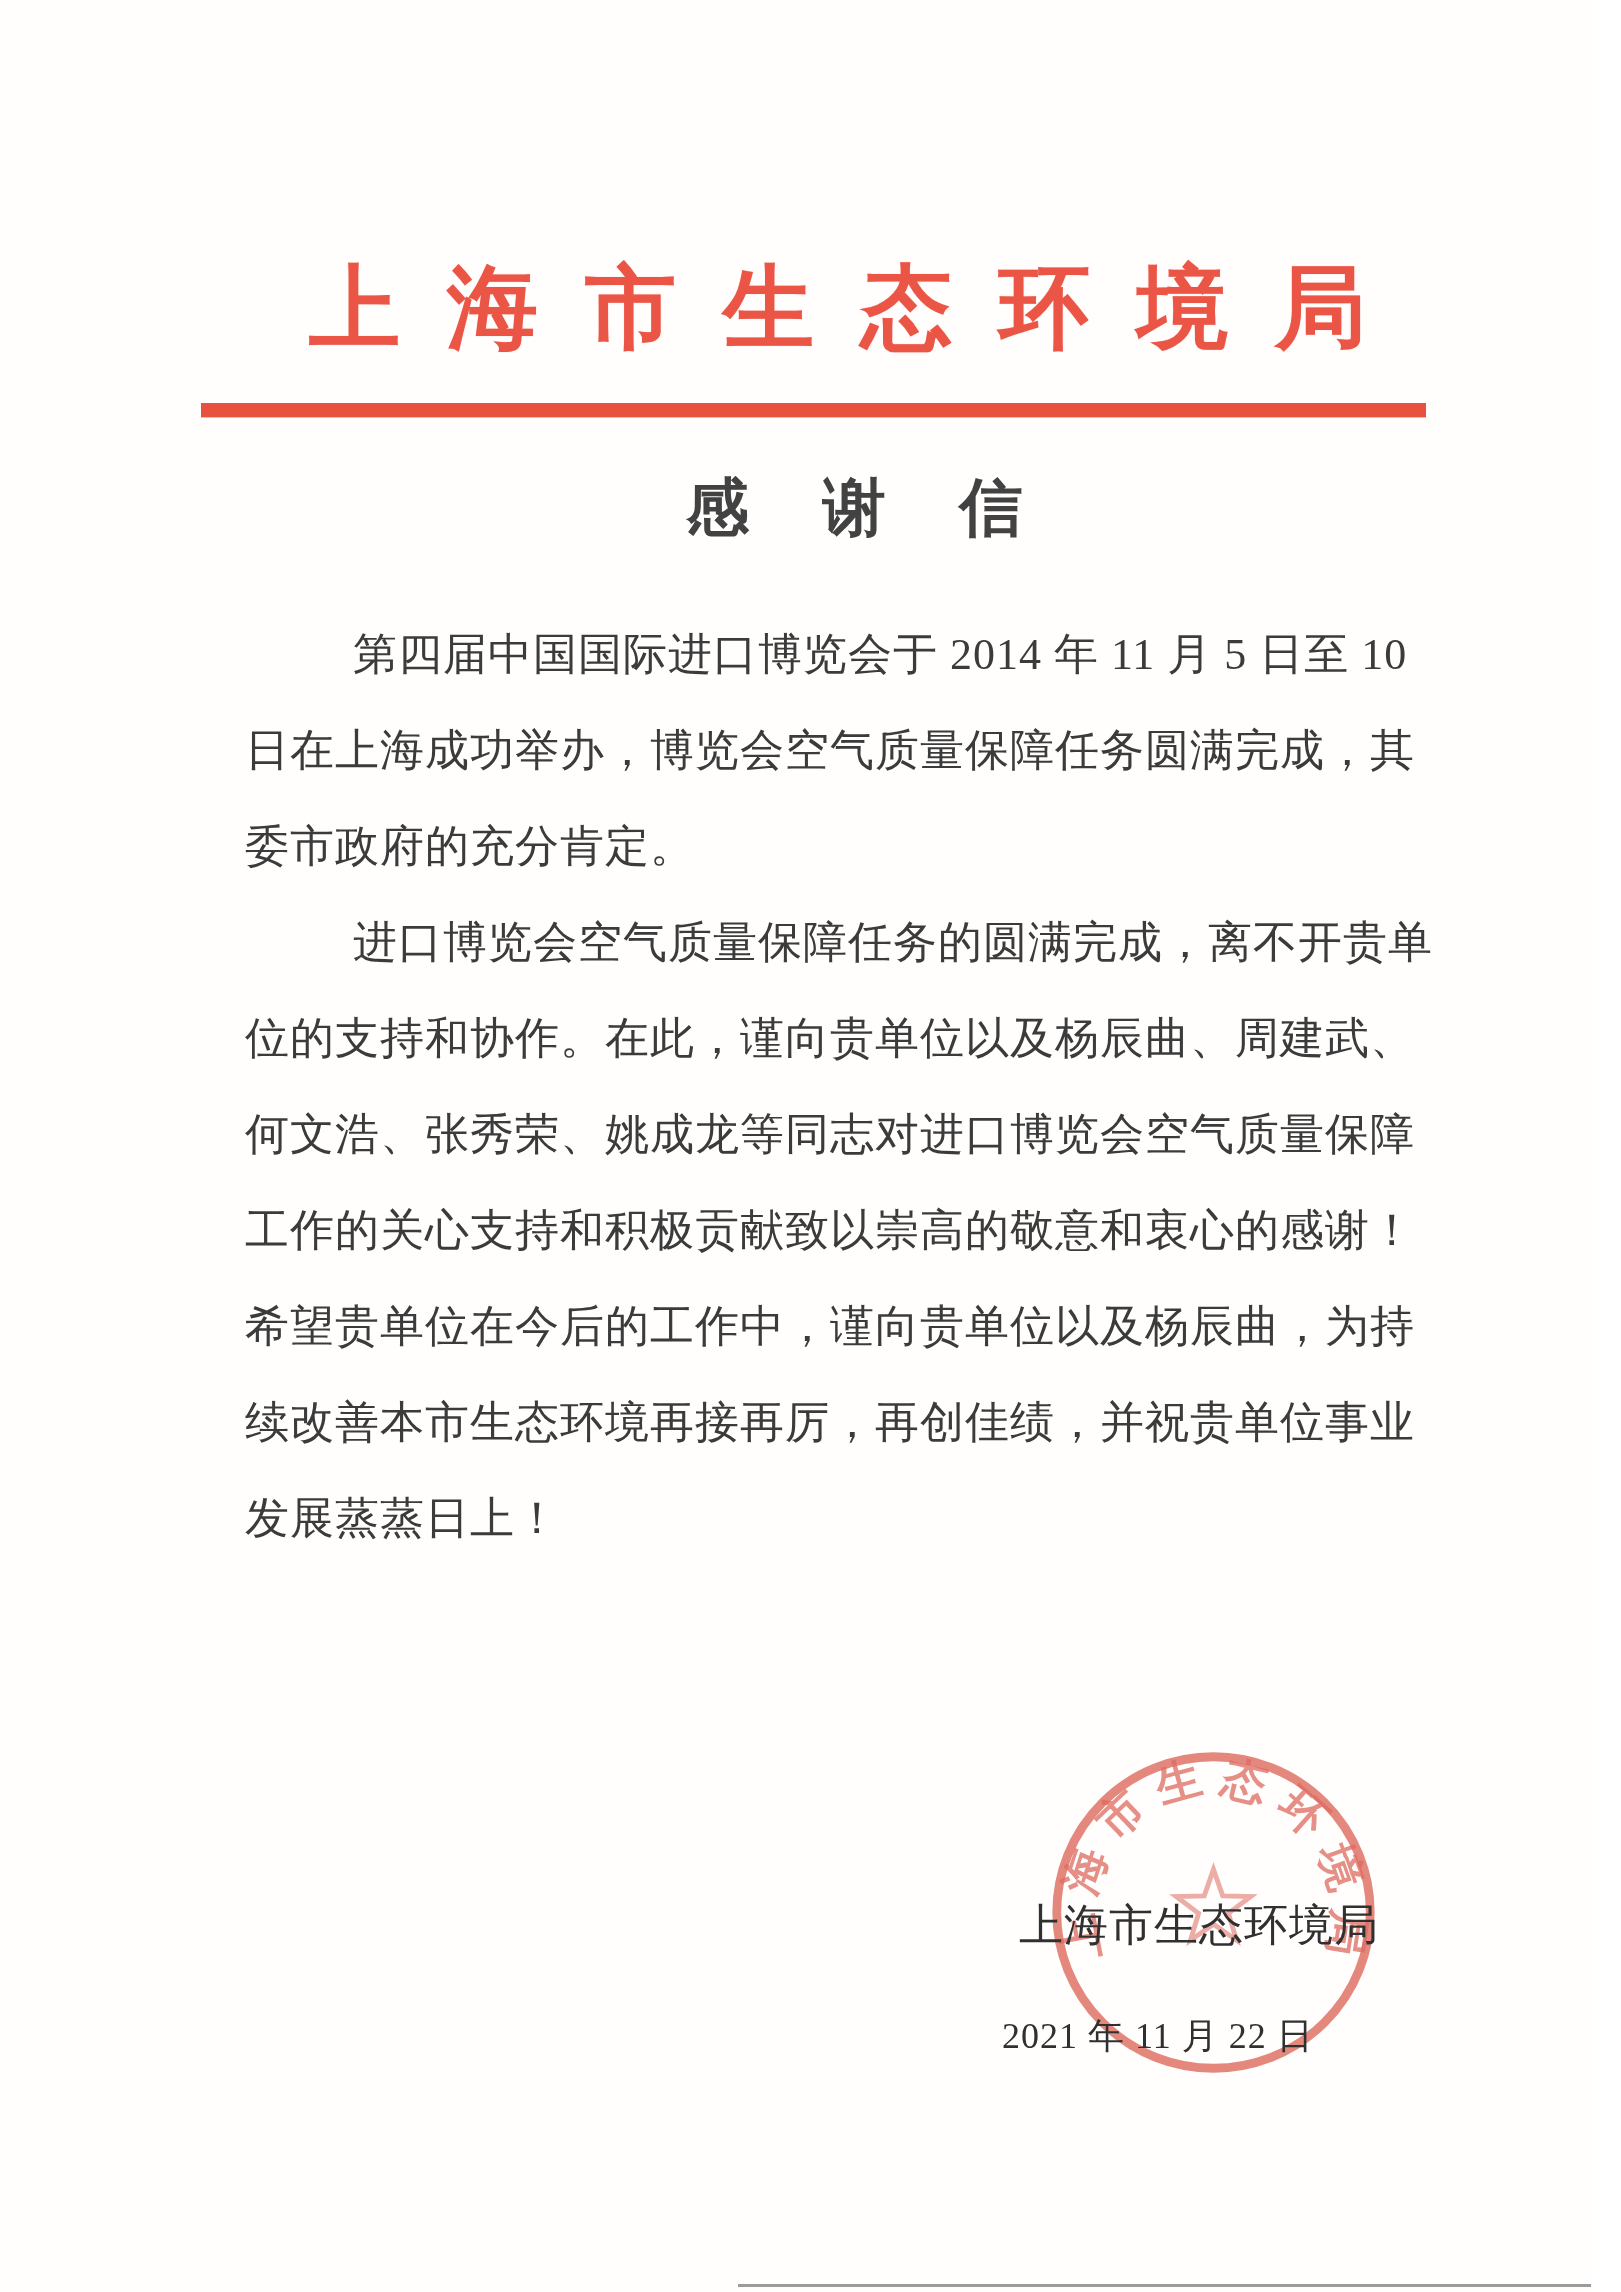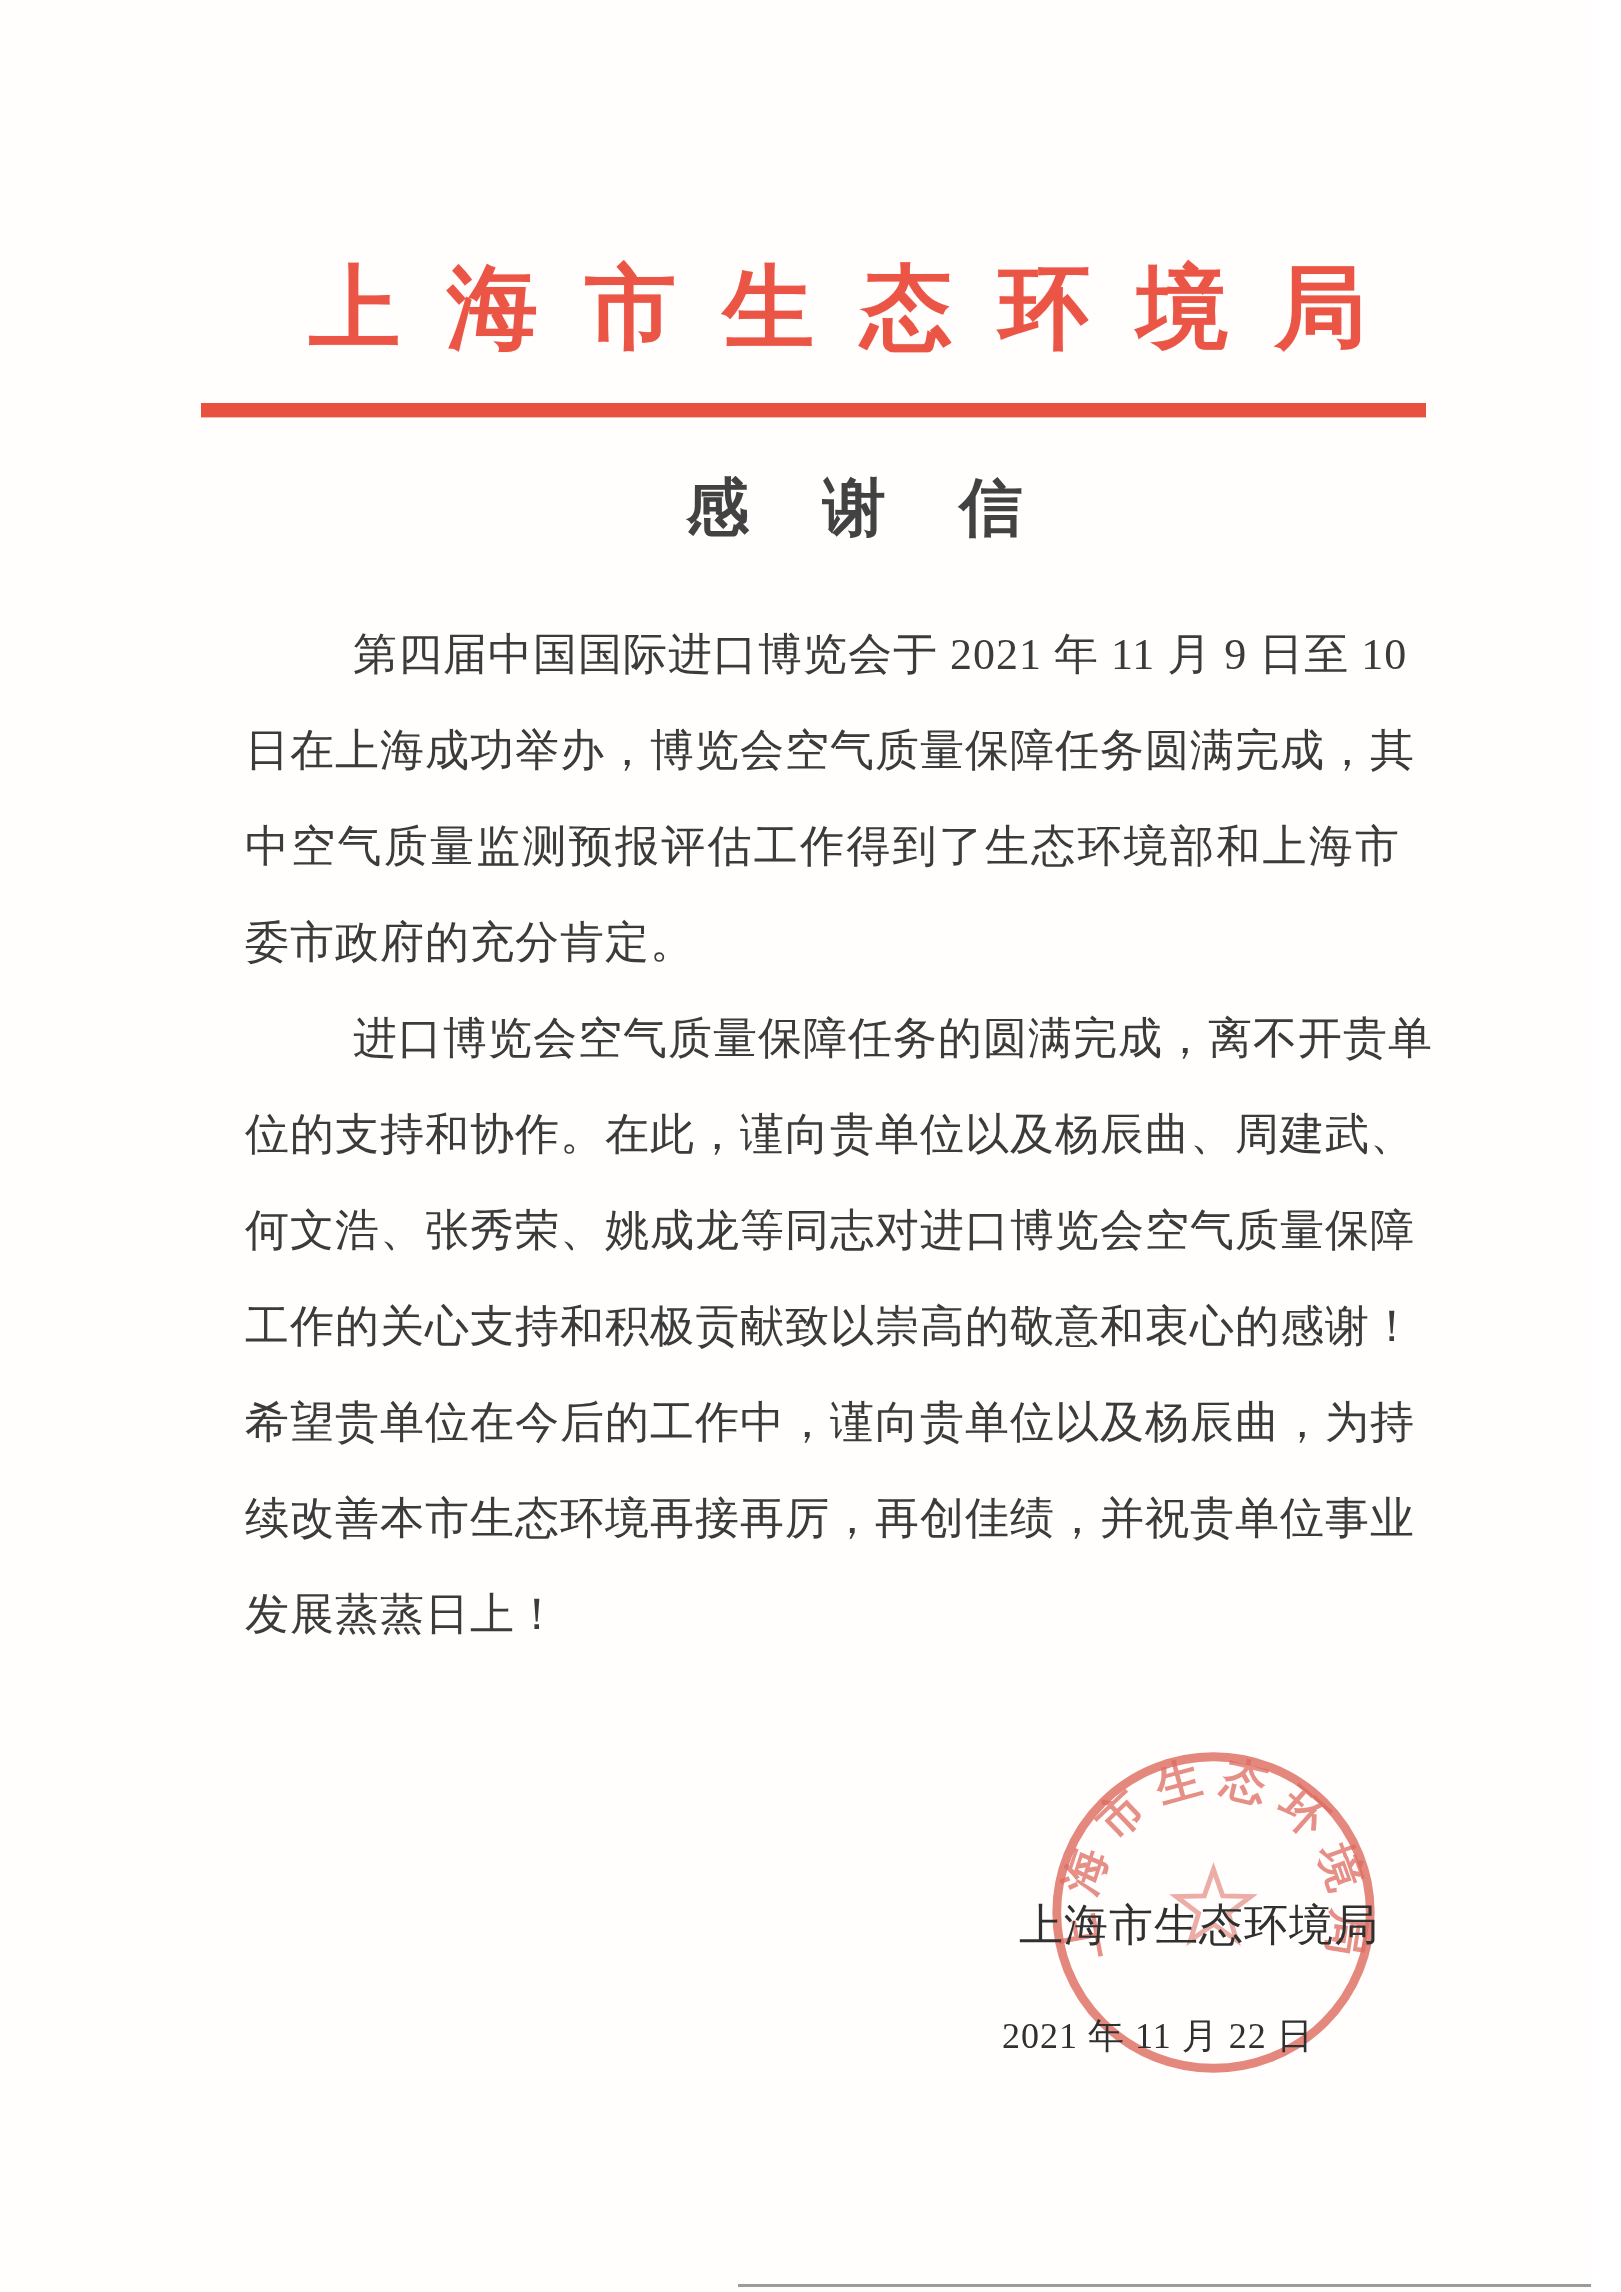--- a/index.html
+++ b/index.html
@@ -126,25 +126,24 @@
 
   <div class="header-title">上海市生态环境局</div>
 
   <div class="red-rule"></div>
 
   <div class="letter-title">感  谢  信</div>
 
   <div class="body-block">
 
 
-      <div class="body-line indent">第四届中国国际进口博览会于 2021 年 11 月 9 日至 10</div>
+      <div class="body-line indent">第四届中国国际进口博览会于 2014 年 11 月 5 日至 10</div>
 
       <div class="body-line">日在上海成功举办，博览会空气质量保障任务圆满完成，其</div>
 
-      <div class="body-line">中空气质量监测预报评估工作得到了生态环境部和上海市</div>
 
       <div class="body-line no-just">委市政府的充分肯定。</div>
 
       <div class="body-line indent">进口博览会空气质量保障任务的圆满完成，离不开贵单</div>
 
       <div class="body-line">位的支持和协作。在此，谨向贵单位以及杨辰曲、周建武、</div>
 
       <div class="body-line">何文浩、张秀荣、姚成龙等同志对进口博览会空气质量保障</div>
 
       <div class="body-line">工作的关心支持和积极贡献致以崇高的敬意和衷心的感谢！</div>

